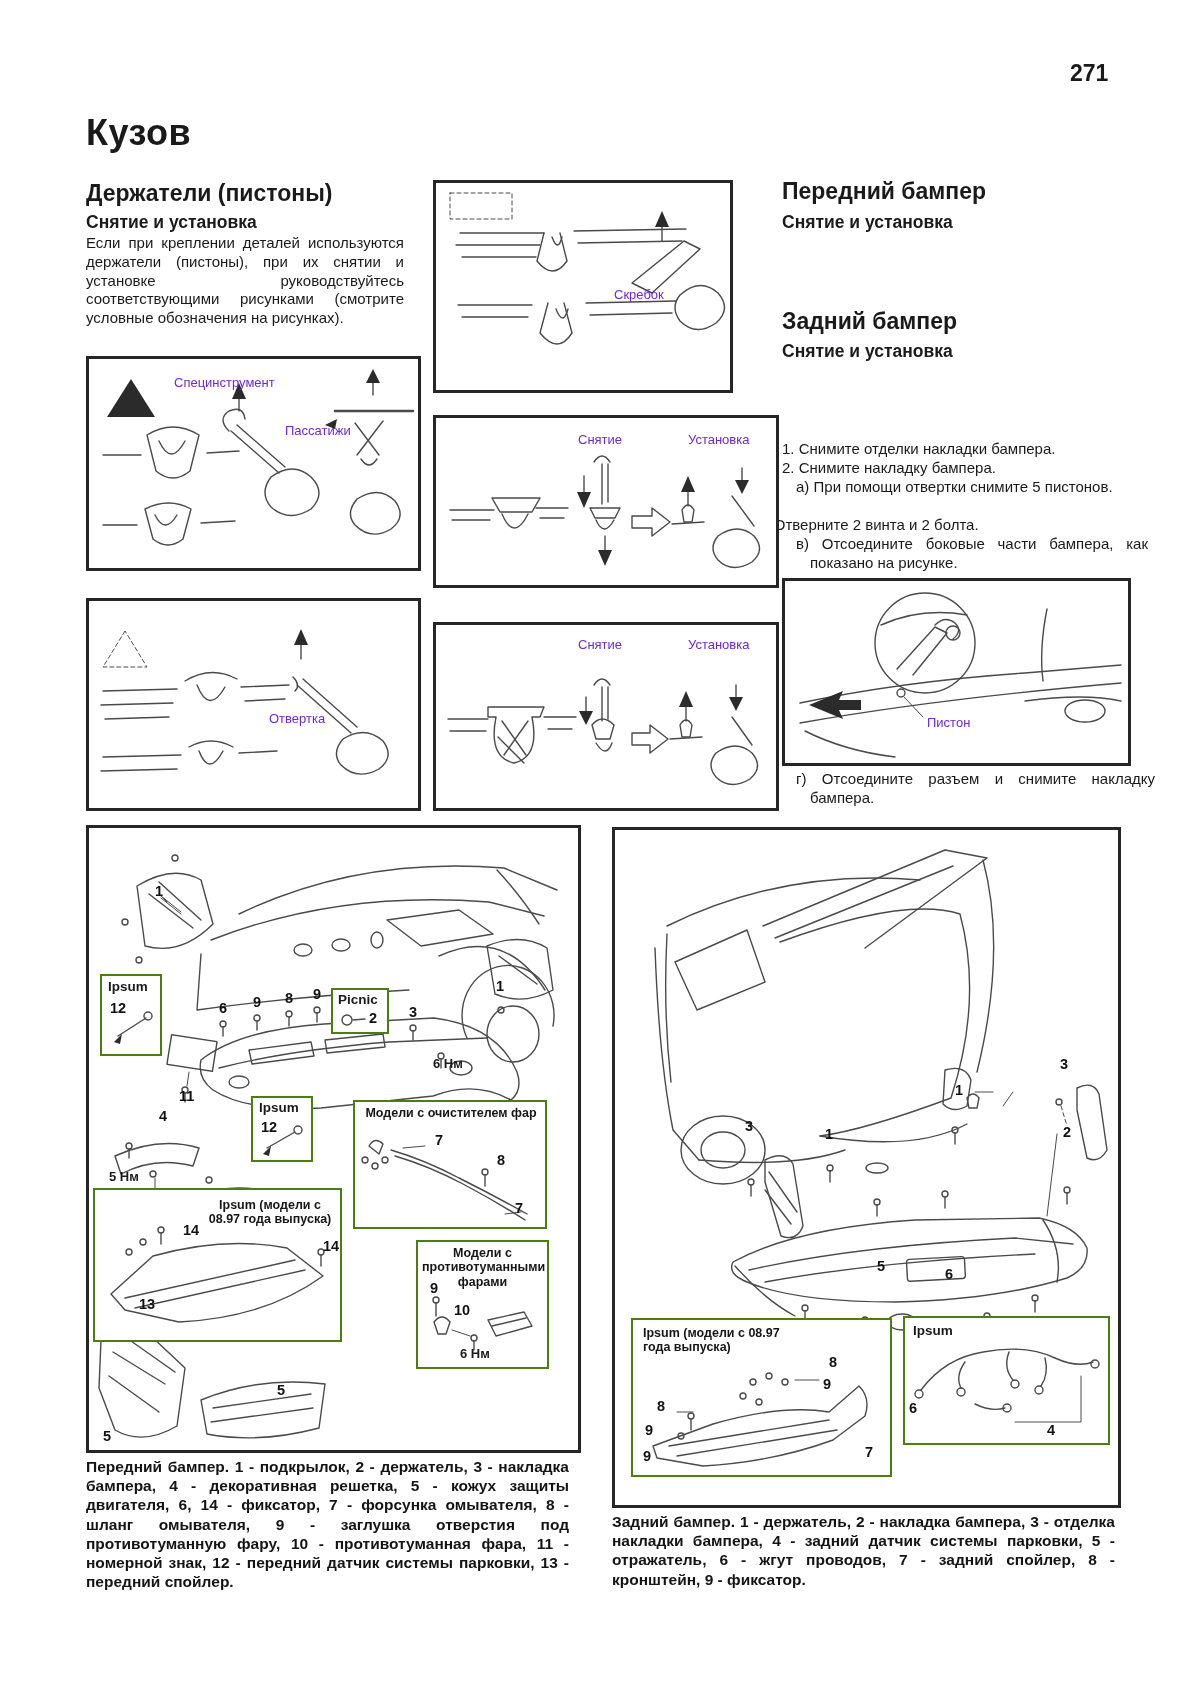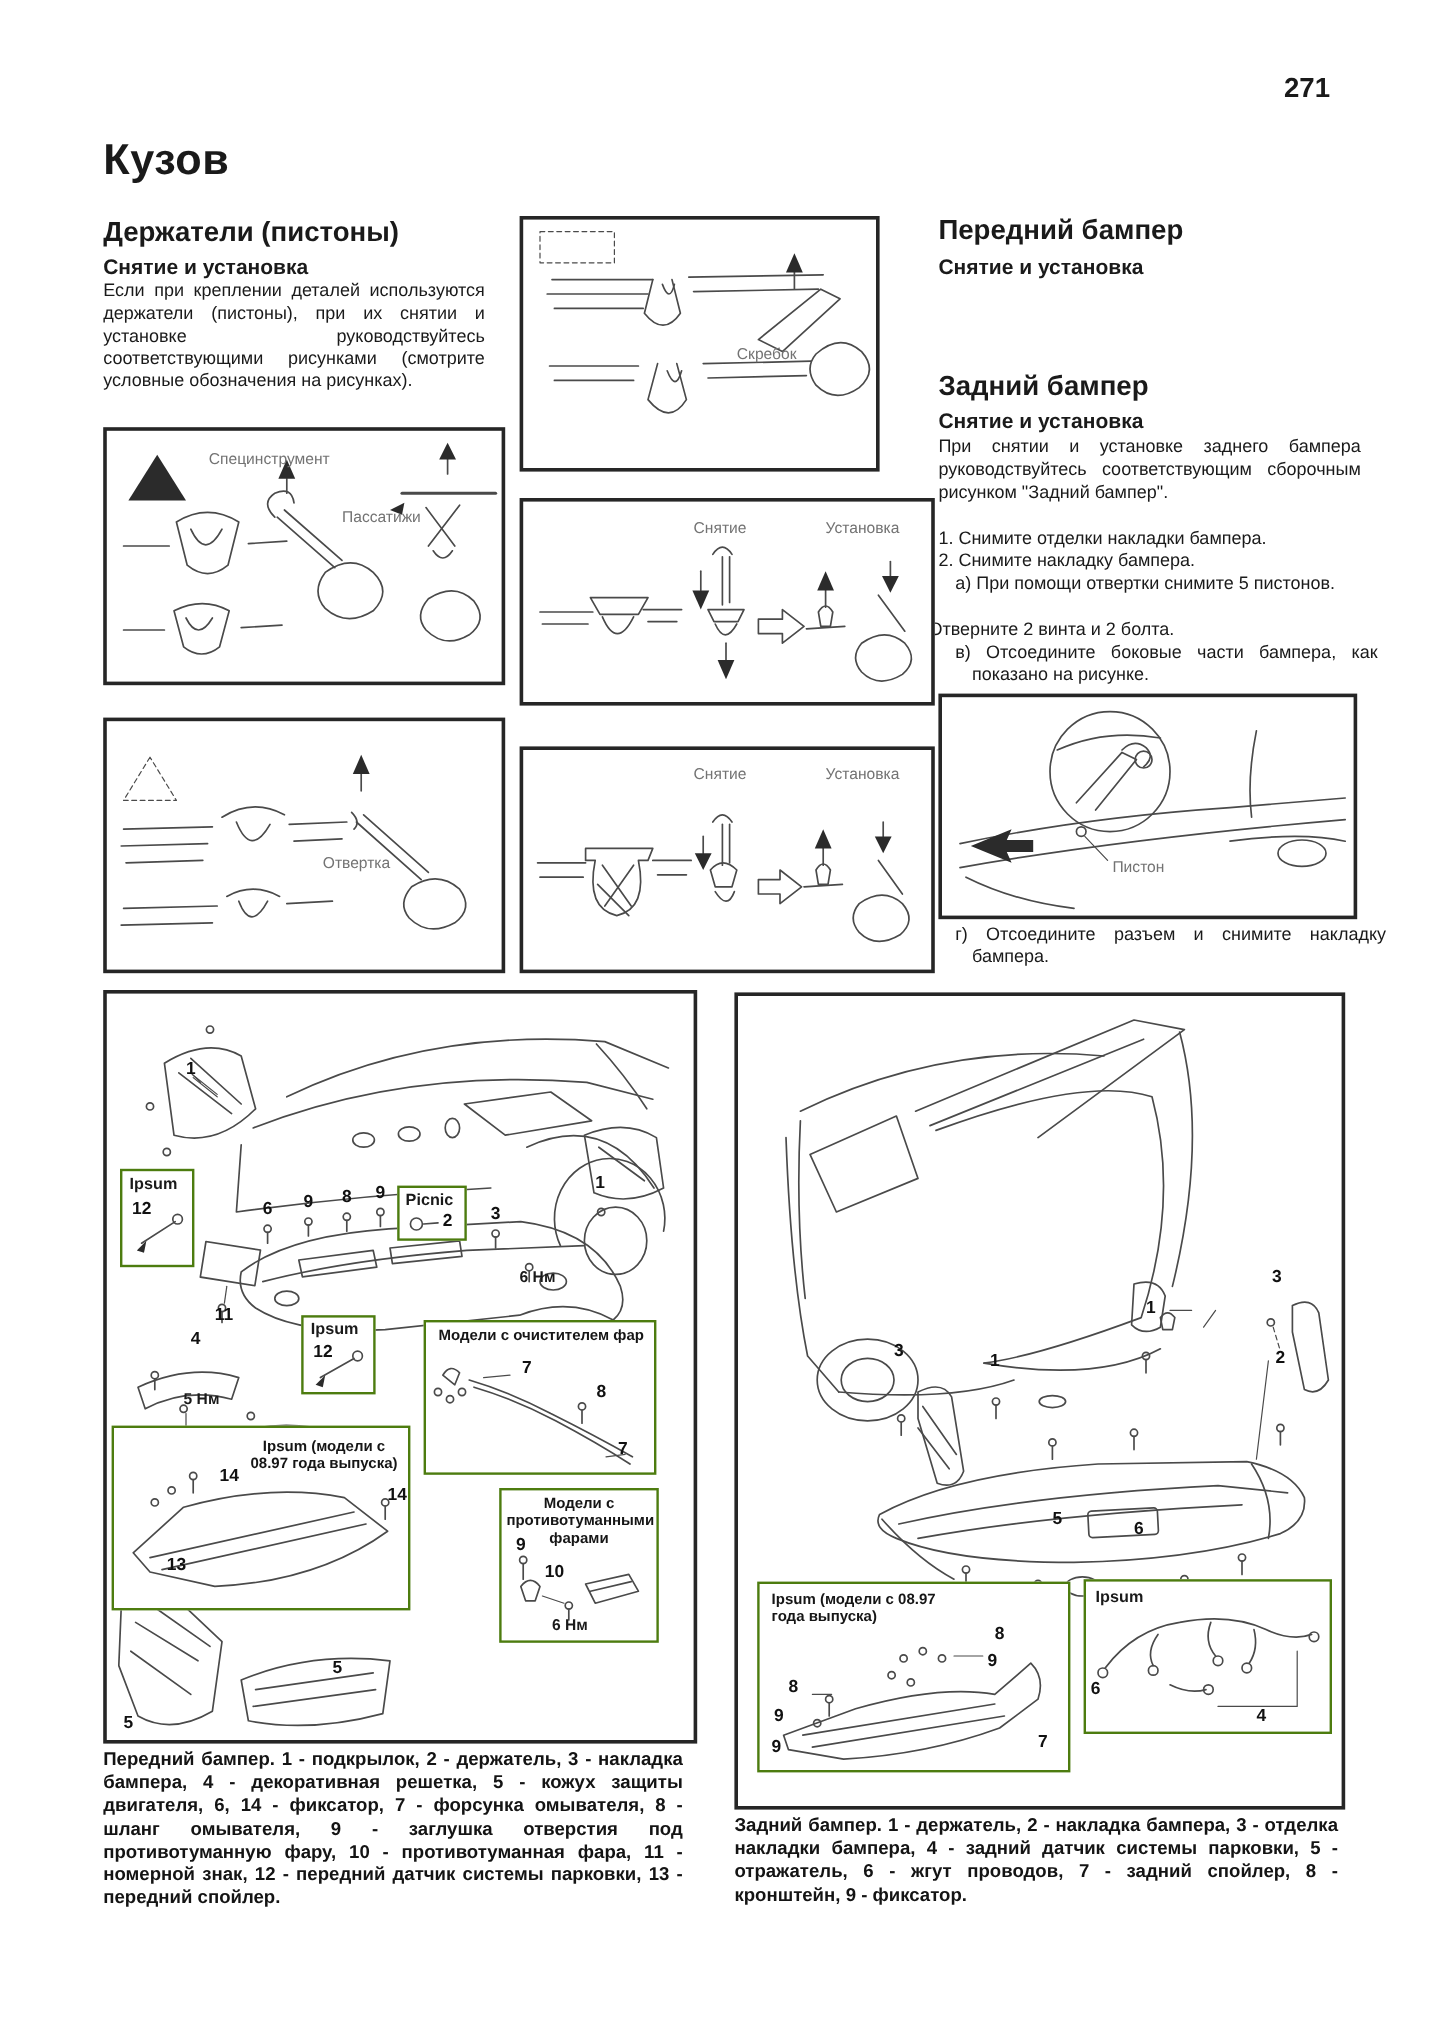--- a/index.html
+++ b/index.html
@@ -8,21 +8,21 @@
   .abs{position:absolute;}
   .h1{font-size:36px;font-weight:bold;letter-spacing:.5px;}
   .h2{font-size:23px;font-weight:bold;}
   .h3{font-size:17.5px;font-weight:bold;}
   .pagenum{font-size:23px;font-weight:bold;}
   .body-text{font-size:15px;line-height:1.25;text-align:justify;}
   .step{font-size:15px;line-height:1.25;text-align:justify;padding-left:16px;text-indent:-16px;}
   .substep{font-size:15px;line-height:1.25;text-align:justify;margin-left:14px;padding-left:14px;text-indent:-14px;}
   .figbox{position:absolute;border:3px solid #262626;background:#fff;}
   .inset{position:absolute;border:2px solid #4d7c0f;background:#fff;}
-  .lbl{position:absolute;font-size:13px;color:#737373;white-space:nowrap;}
+  .lbl{position:absolute;font-size:13px;color:#6d28d9;white-space:nowrap;}
   .ititle{position:absolute;font-size:12.5px;font-weight:bold;color:#161616;line-height:1.15;text-align:center;}
   .brand{position:absolute;font-size:13.5px;font-weight:bold;}
   .num{position:absolute;font-size:14.5px;font-weight:bold;color:#111;}
   .torq{position:absolute;font-size:13px;font-weight:bold;white-space:nowrap;}
   .cap{position:absolute;font-size:15.5px;font-weight:bold;line-height:1.24;text-align:justify;color:#141414;}
   svg.draw{position:absolute;left:0;top:0;width:100%;height:100%;}
   svg.draw *{stroke:#4a4a4a;fill:none;stroke-width:1.4;stroke-linecap:round;stroke-linejoin:round;}
   svg.draw .fl{fill:#2b2b2b;stroke:none;}
   svg.draw .thick{stroke-width:2.6;}
   svg.draw .thin{stroke-width:1;}
@@ -38,21 +38,20 @@
 
   <div class="abs h2" style="left:86px;top:180px;">Держатели (пистоны)</div>
   <div class="abs h3" style="left:86px;top:212px;">Снятие и установка</div>
   <div class="abs body-text" style="left:86px;top:234px;width:318px;">Если при креплении деталей используются держатели (пистоны), при их снятии и установке руководствуйтесь соответствующими рисунками (смотрите условные обозначения на рисунках).</div>
 
   <div class="abs h2" style="left:782px;top:178px;">Передний бампер</div>
   <div class="abs h3" style="left:782px;top:212px;">Снятие и установка</div>
 
   <div class="abs h2" style="left:782px;top:308px;">Задний бампер</div>
   <div class="abs h3" style="left:782px;top:341px;">Снятие и установка</div>
-  <div class="abs body-text" style="left:782px;top:364px;width:352px;">При снятии и установке заднего бампера руководствуйтесь соответствующим сборочным рисунком "Задний бампер".</div>
   <div class="abs step" style="left:782px;top:440px;width:352px;">1. Снимите отделки накладки бампера.</div>
   <div class="abs step" style="left:782px;top:459px;width:352px;">2. Снимите накладку бампера.</div>
   <div class="abs substep" style="left:782px;top:478px;width:338px;">а) При помощи отвертки снимите 5 пистонов.</div>
   <div class="abs substep" style="left:742px;top:516px;width:338px;">б) Отверните 2 винта и 2 болта.</div>
   <div class="abs substep" style="left:782px;top:535px;width:338px;">в) Отсоедините боковые части бампера, как показано на рисунке.</div>
 
   <div class="figbox" style="left:433px;top:180px;width:294px;height:207px;">
     <svg class="draw" viewBox="0 0 294 207">
       <rect class="dash thin" x="14" y="10" width="62" height="26"></rect>
       <line x1="24" y1="50" x2="108" y2="50"></line>
@@ -289,21 +288,21 @@
     <span class="num" style="left:130px;top:172px;">6</span>
     <span class="num" style="left:164px;top:166px;">9</span>
     <span class="num" style="left:196px;top:162px;">8</span>
     <span class="num" style="left:224px;top:158px;">9</span>
     <span class="num" style="left:320px;top:176px;">3</span>
     <span class="num" style="left:90px;top:260px;">11</span>
     <span class="num" style="left:70px;top:280px;">4</span>
     <span class="num" style="left:188px;top:554px;">5</span>
     <span class="num" style="left:14px;top:600px;">5</span>
     <span class="torq" style="left:344px;top:228px;">6 Нм</span>
-    <span class="torq" style="left:20px;top:330px;margin-left:44px;">5 Нм</span>
+    <span class="torq" style="left:20px;top:341px;">5 Нм</span>
 
     <div class="inset" style="left:11px;top:146px;width:58px;height:78px;">
       <span class="brand" style="left:6px;top:3px;">Ipsum</span>
       <span class="num" style="left:8px;top:24px;">12</span>
       <svg class="draw" viewBox="0 0 58 78">
         <line x1="16" y1="60" x2="44" y2="42"></line>
           <circle cx="46" cy="40" r="4"></circle>
         <polygon class="fl" points="12,66 20,58 18,68"></polygon>
       </svg>
     </div>

